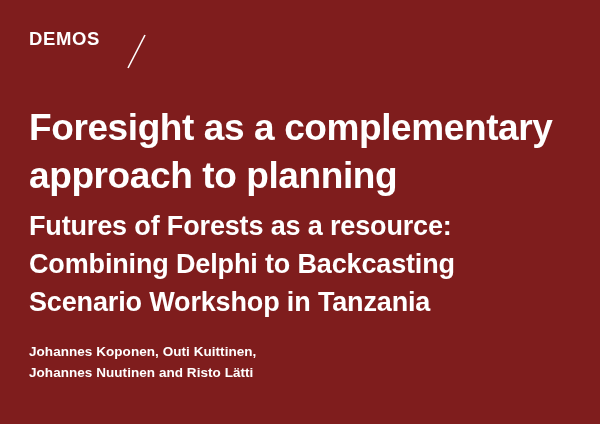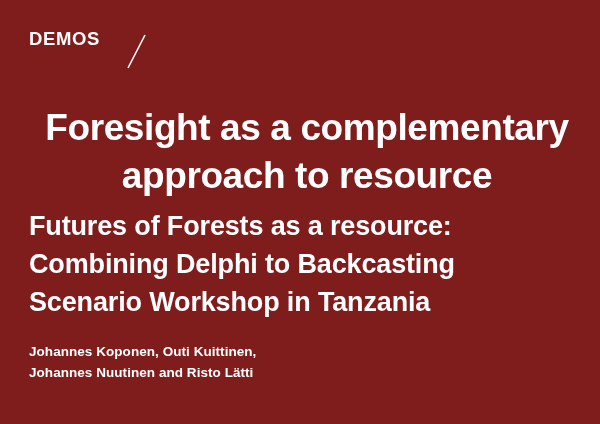--- a/index.html
+++ b/index.html
@@ -47,21 +47,20 @@
     height: 46px;
     pointer-events: none;
   }
 
   
   #title-block {
     position: absolute;
     left: 29px;
     top: 104px;
     width: 556px;
-    text-align: center;
   }
   .title-line {
     color: #ffffff;
     font-family: "Liberation Sans", sans-serif;
     font-weight: bold;
     font-size: 37px;
     line-height: 48px;
     letter-spacing: -0.4px;
     white-space: nowrap;
   }
@@ -107,21 +106,21 @@
 
   <div id="logo">
     <div class="logo-line">DEMOS</div>
     <svg id="logo-slash" viewBox="0 0 130 46">
       <line x1="99" y1="40" x2="116" y2="7" stroke="#ffffff" stroke-width="1.6" stroke-linecap="butt"></line>
     </svg>
   </div>
 
   <div id="title-block">
     <div class="title-line">Foresight as a complementary</div>
-    <div class="title-line">approach to resource</div>
+    <div class="title-line">approach to planning</div>
   </div>
 
   <div id="subtitle-block">
     <div class="subtitle-line">Futures of Forests as a resource:</div>
     <div class="subtitle-line">Combining Delphi to Backcasting</div>
     <div class="subtitle-line">Scenario Workshop in Tanzania</div>
   </div>
 
   <div id="authors-block">
     <div class="author-line">Johannes Koponen, Outi Kuittinen,</div>

